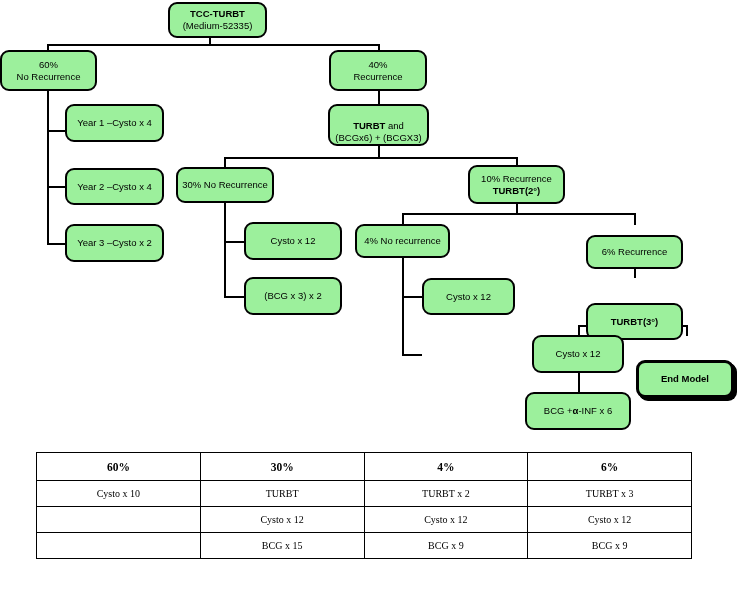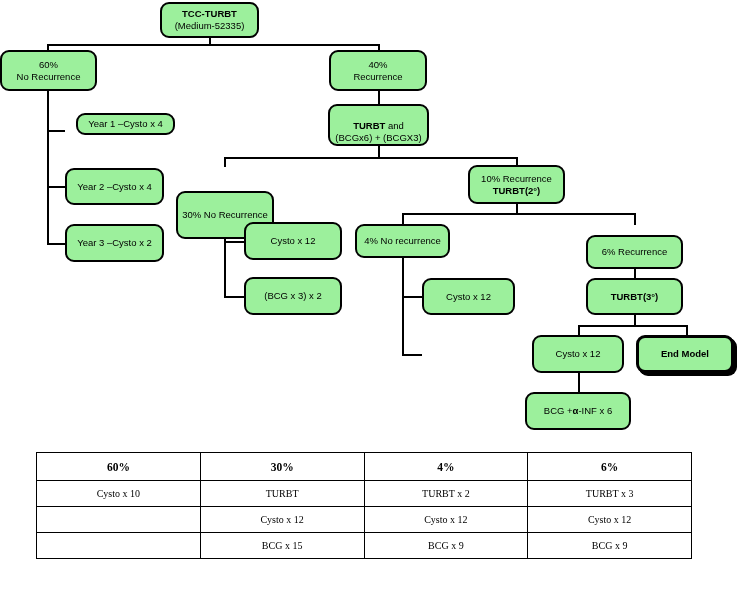--- a/index.html
+++ b/index.html
@@ -37,21 +37,21 @@
     z-index: 3;
     letter-spacing: 0px;
     white-space: nowrap;
   }
   .node .ln { display: block; }
   .node .b { font-weight: bold; }
   .node.thick {
     border-width: 3px;
     box-shadow: 2px 2px 0 0 #000000, 3px 3px 0 0 #000000;
   }
-  .node.bold-all { font-weight: bold; }
+  .node.bold-all { font-weight: bold; margin-top: 25px; }
 
   
   .ln-h, .ln-v {
     position: absolute;
     background: #000000;
     z-index: 1;
   }
   .ln-h { height: 2px; }
   .ln-v { width: 2px; }
 
@@ -116,53 +116,53 @@
 
   <div class="ln-v" style="left:634px; top:258px; height:20px;"></div>
 
   <div class="ln-v" style="left:634px; top:314px; height:12px;"></div>
   <div class="ln-h" style="left:578px; top:325px; width:110px;"></div>
   <div class="ln-v" style="left:578px; top:325px; height:11px;"></div>
   <div class="ln-v" style="left:686px; top:325px; height:11px;"></div>
 
   <div class="ln-v" style="left:578px; top:372px; height:21px;"></div>
 
-  <div class="node" style="left:160px; top:2px; width:99px; height:36px;">
+  <div class="node" style="left:168px; top:2px; width:99px; height:36px;">
     <span class="ln b">TCC-TURBT</span>
     <span class="ln">(Medium-52335)</span>
   </div>
 
   <div class="node" style="left:0px; top:50px; width:97px; height:41px;">
     <span class="ln">60%</span>
     <span class="ln">No Recurrence</span>
   </div>
 
   <div class="node" style="left:329px; top:50px; width:98px; height:41px;">
     <span class="ln">40%</span>
     <span class="ln">Recurrence</span>
   </div>
 
-  <div class="node" style="left:65px; top:113px; width:99px; height:22px;margin-left:11px;">
+  <div class="node" style="left:65px; top:104px; width:99px; height:38px;">
     <span class="ln">Year 1 –Cysto x 4</span>
   </div>
 
   <div class="node" style="left:65px; top:168px; width:99px; height:37px;">
     <span class="ln">Year 2 –Cysto x 4</span>
   </div>
 
   <div class="node" style="left:65px; top:224px; width:99px; height:38px;">
     <span class="ln">Year 3 –Cysto x 2</span>
   </div>
 
   <div class="node" style="left:328px; top:104px; width:101px; height:42px;justify-content:flex-end;">
     <span class="ln"><span class="b">TURBT</span><span> and</span></span>
     <span class="ln">(BCGx6) + (BCGX3)</span>
   </div>
 
-  <div class="node" style="left:176px; top:167px; width:98px; height:48px;margin-top:24px;">
+  <div class="node" style="left:176px; top:167px; width:98px; height:36px;">
     <span class="ln">30% No Recurrence</span>
   </div>
 
   <div class="node" style="left:468px; top:165px; width:97px; height:39px;">
     <span class="ln">10% Recurrence</span>
     <span class="ln b">TURBT(2°)</span>
   </div>
 
   <div class="node" style="left:244px; top:222px; width:98px; height:38px;">
     <span class="ln">Cysto x 12</span>

